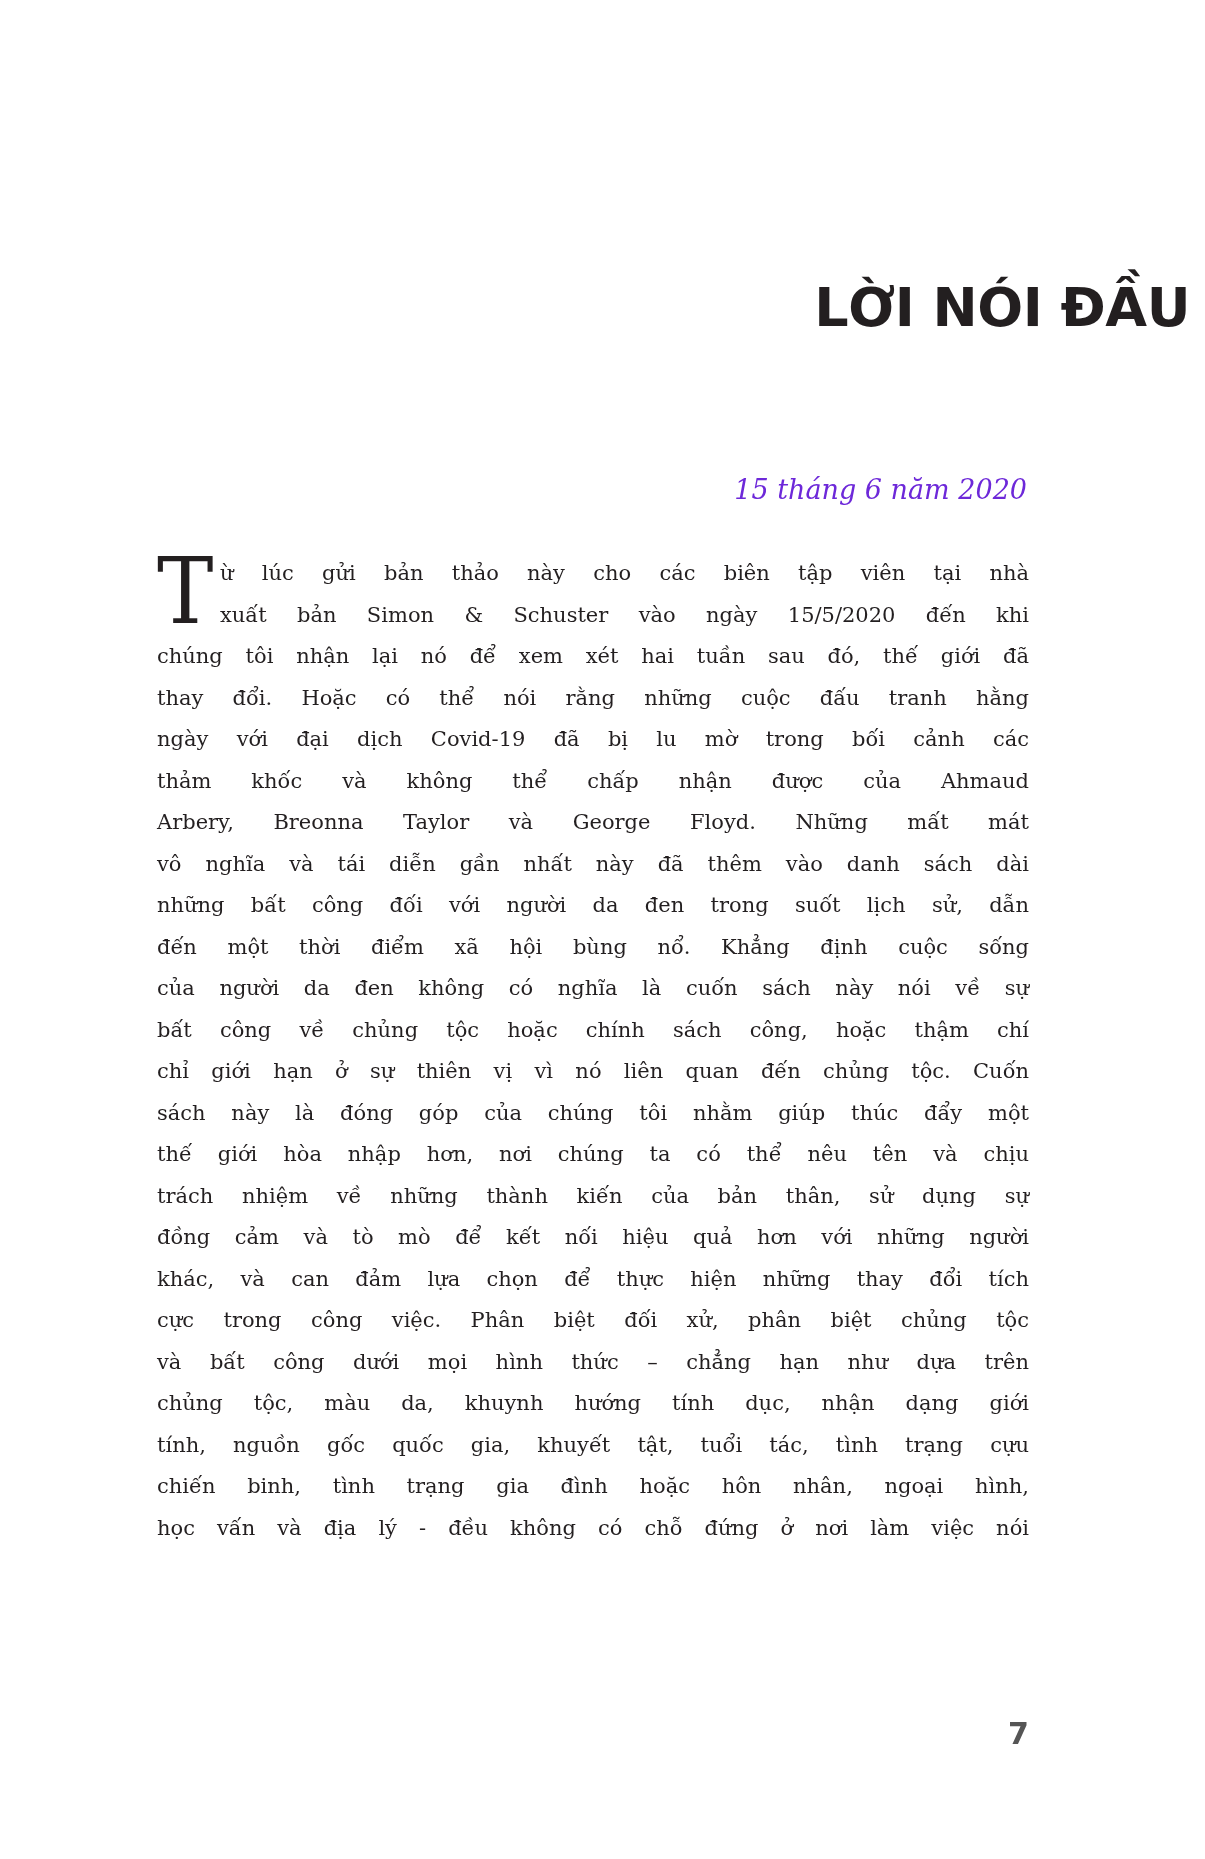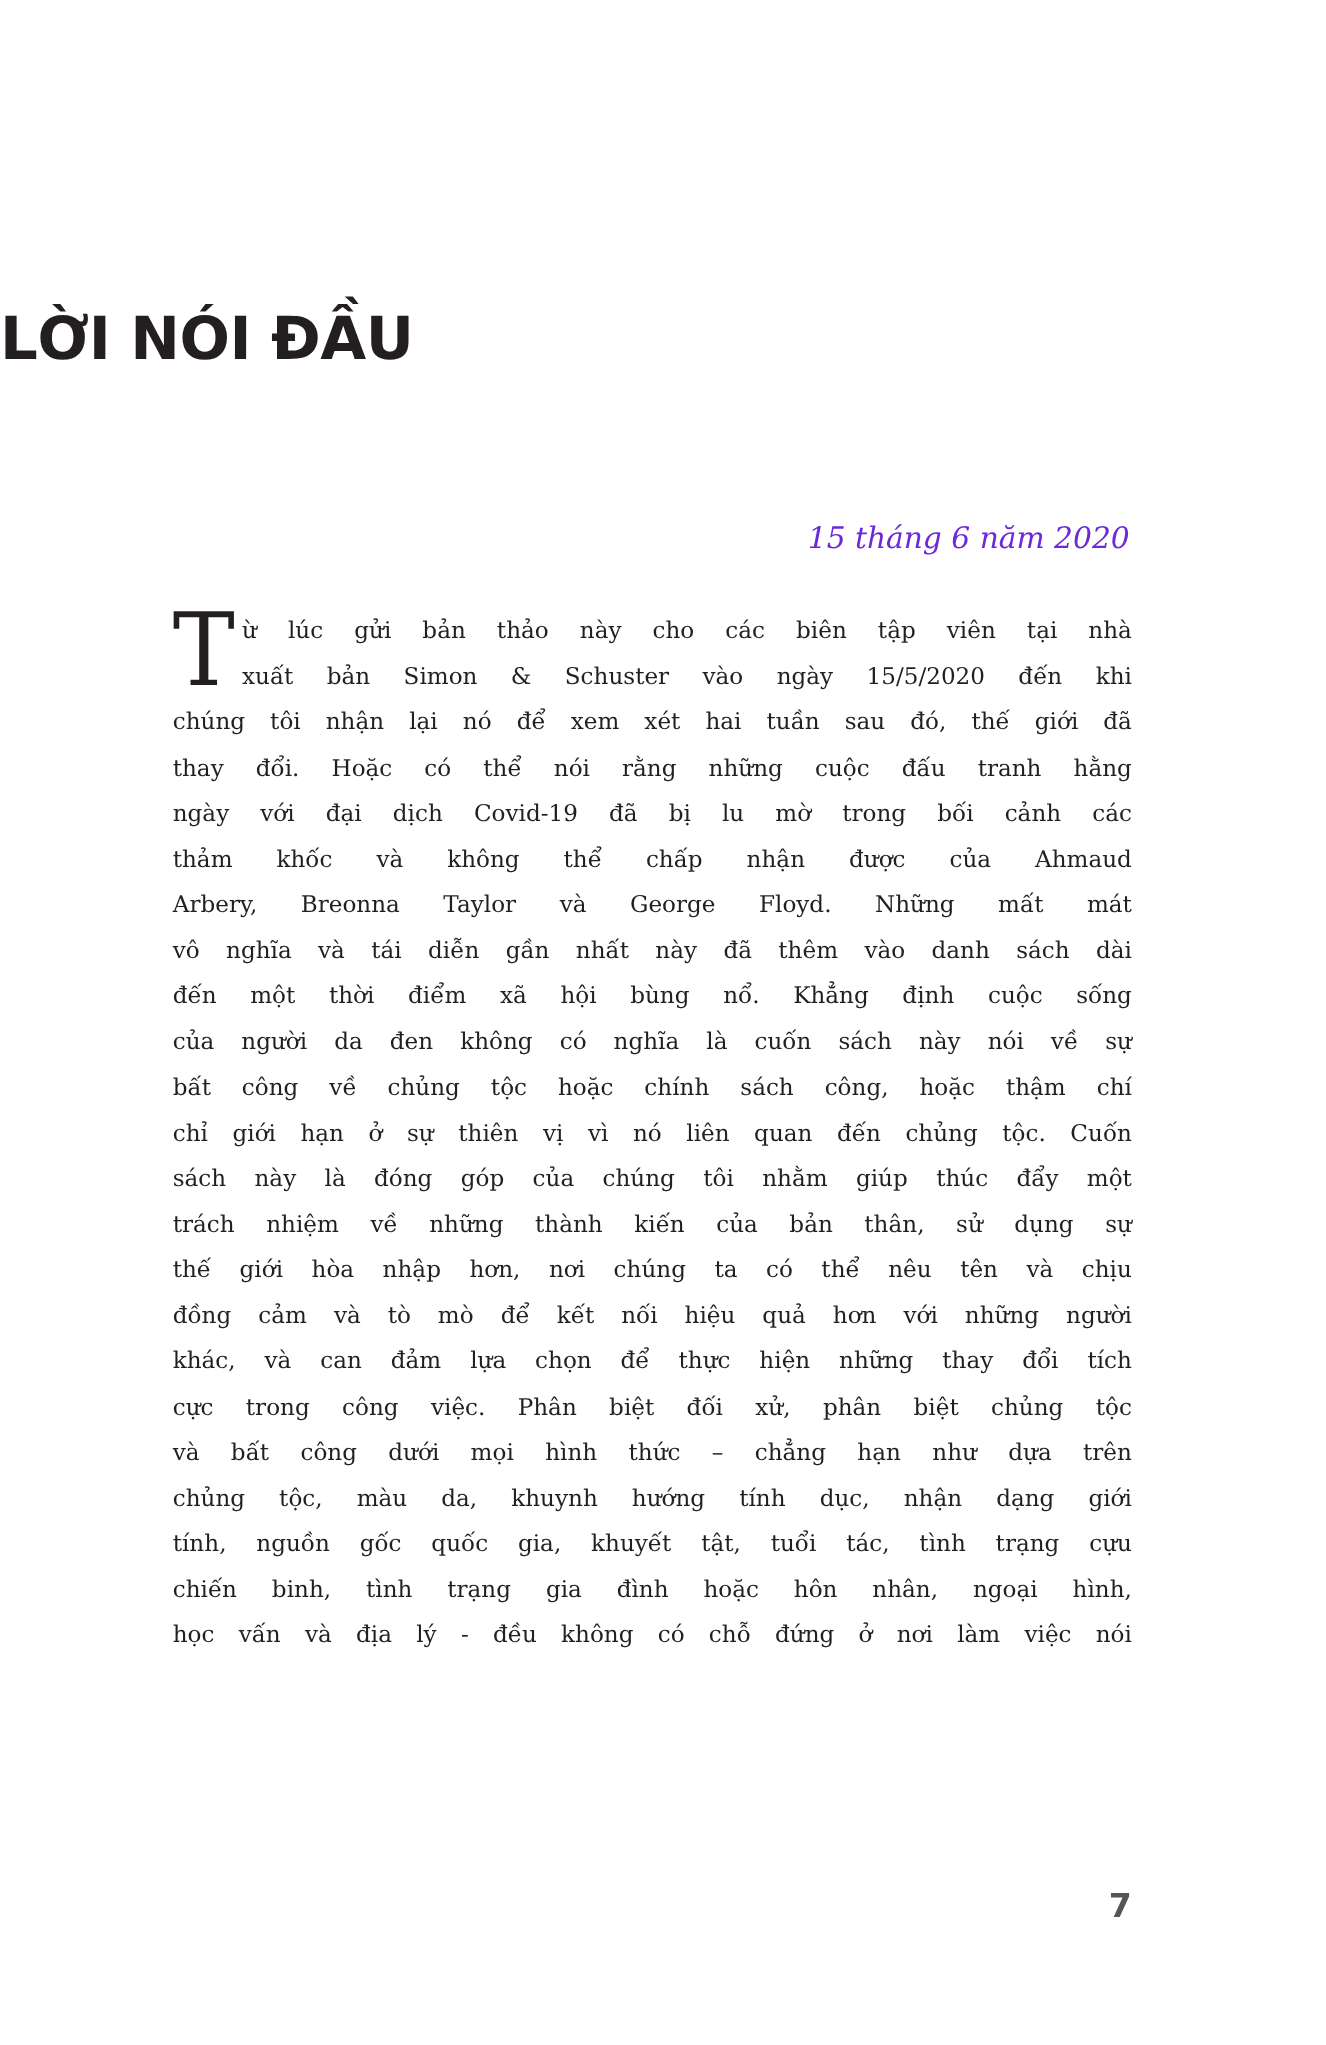--- a/index.html
+++ b/index.html
@@ -19,21 +19,21 @@
     left: 0; top: 0;
     width: 1205px;
     height: 1859px;
     background: #ffffff;
   }
   .title {
     position: absolute;
     left: 0;
     width: 1190px;
     top: 268px;
-    text-align: left;
+    text-align: right;
     font-family: "DejaVu Sans", sans-serif;
     font-weight: bold;
     font-size: 54px;
     letter-spacing: -0.5px;
     color: #231f20;
     margin: 0;
     line-height: 80px;
   }
   .date {
     position: absolute;
@@ -105,27 +105,28 @@
 
   <div class="body-text">
     <span class="line indented">ừ lúc gửi bản thảo này cho các biên tập viên tại nhà</span>
     <span class="line indented">xuất bản Simon &amp; Schuster vào ngày 15/5/2020 đến khi</span>
     <span class="line">chúng tôi nhận lại nó để xem xét hai tuần sau đó, thế giới đã</span>
     <span class="line">thay đổi. Hoặc có thể nói rằng những cuộc đấu tranh hằng</span>
     <span class="line">ngày với đại dịch Covid-19 đã bị lu mờ trong bối cảnh các</span>
     <span class="line">thảm khốc và không thể chấp nhận được của Ahmaud</span>
     <span class="line">Arbery, Breonna Taylor và George Floyd. Những mất mát</span>
     <span class="line">vô nghĩa và tái diễn gần nhất này đã thêm vào danh sách dài</span>
+    <span class="line">những bất công đối với người da đen trong suốt lịch sử, dẫn</span>
     <span class="line">đến một thời điểm xã hội bùng nổ. Khẳng định cuộc sống</span>
     <span class="line">của người da đen không có nghĩa là cuốn sách này nói về sự</span>
     <span class="line">bất công về chủng tộc hoặc chính sách công, hoặc thậm chí</span>
     <span class="line">chỉ giới hạn ở sự thiên vị vì nó liên quan đến chủng tộc. Cuốn</span>
     <span class="line">sách này là đóng góp của chúng tôi nhằm giúp thúc đẩy một</span>
+    <span class="line">thế giới hòa nhập hơn, nơi chúng ta có thể nêu tên và chịu</span>
     <span class="line">trách nhiệm về những thành kiến của bản thân, sử dụng sự</span>
-    <span class="line">thế giới hòa nhập hơn, nơi chúng ta có thể nêu tên và chịu</span>
     <span class="line">đồng cảm và tò mò để kết nối hiệu quả hơn với những người</span>
     <span class="line">khác, và can đảm lựa chọn để thực hiện những thay đổi tích</span>
     <span class="line">cực trong công việc. Phân biệt đối xử, phân biệt chủng tộc</span>
     <span class="line">và bất công dưới mọi hình thức – chẳng hạn như dựa trên</span>
     <span class="line">chủng tộc, màu da, khuynh hướng tính dục, nhận dạng giới</span>
     <span class="line">tính, nguồn gốc quốc gia, khuyết tật, tuổi tác, tình trạng cựu</span>
     <span class="line">chiến binh, tình trạng gia đình hoặc hôn nhân, ngoại hình,</span>
     <span class="line">học vấn và địa lý - đều không có chỗ đứng ở nơi làm việc nói</span>
   </div>
 

